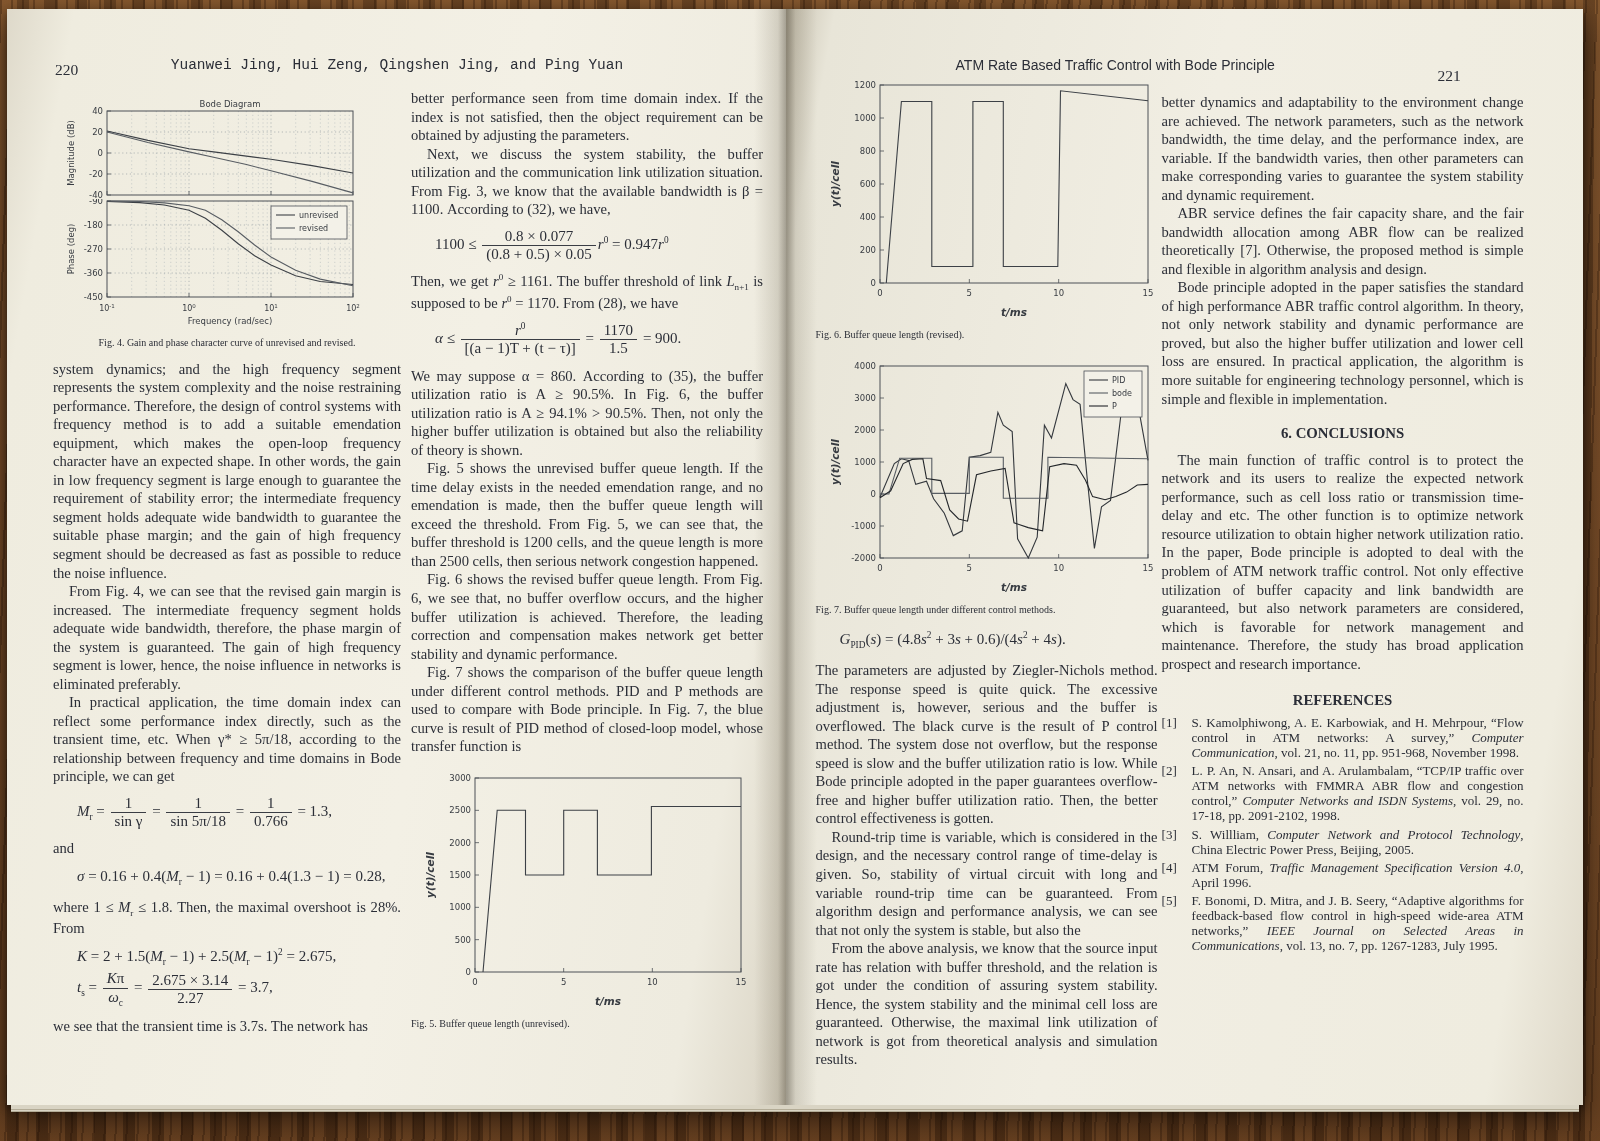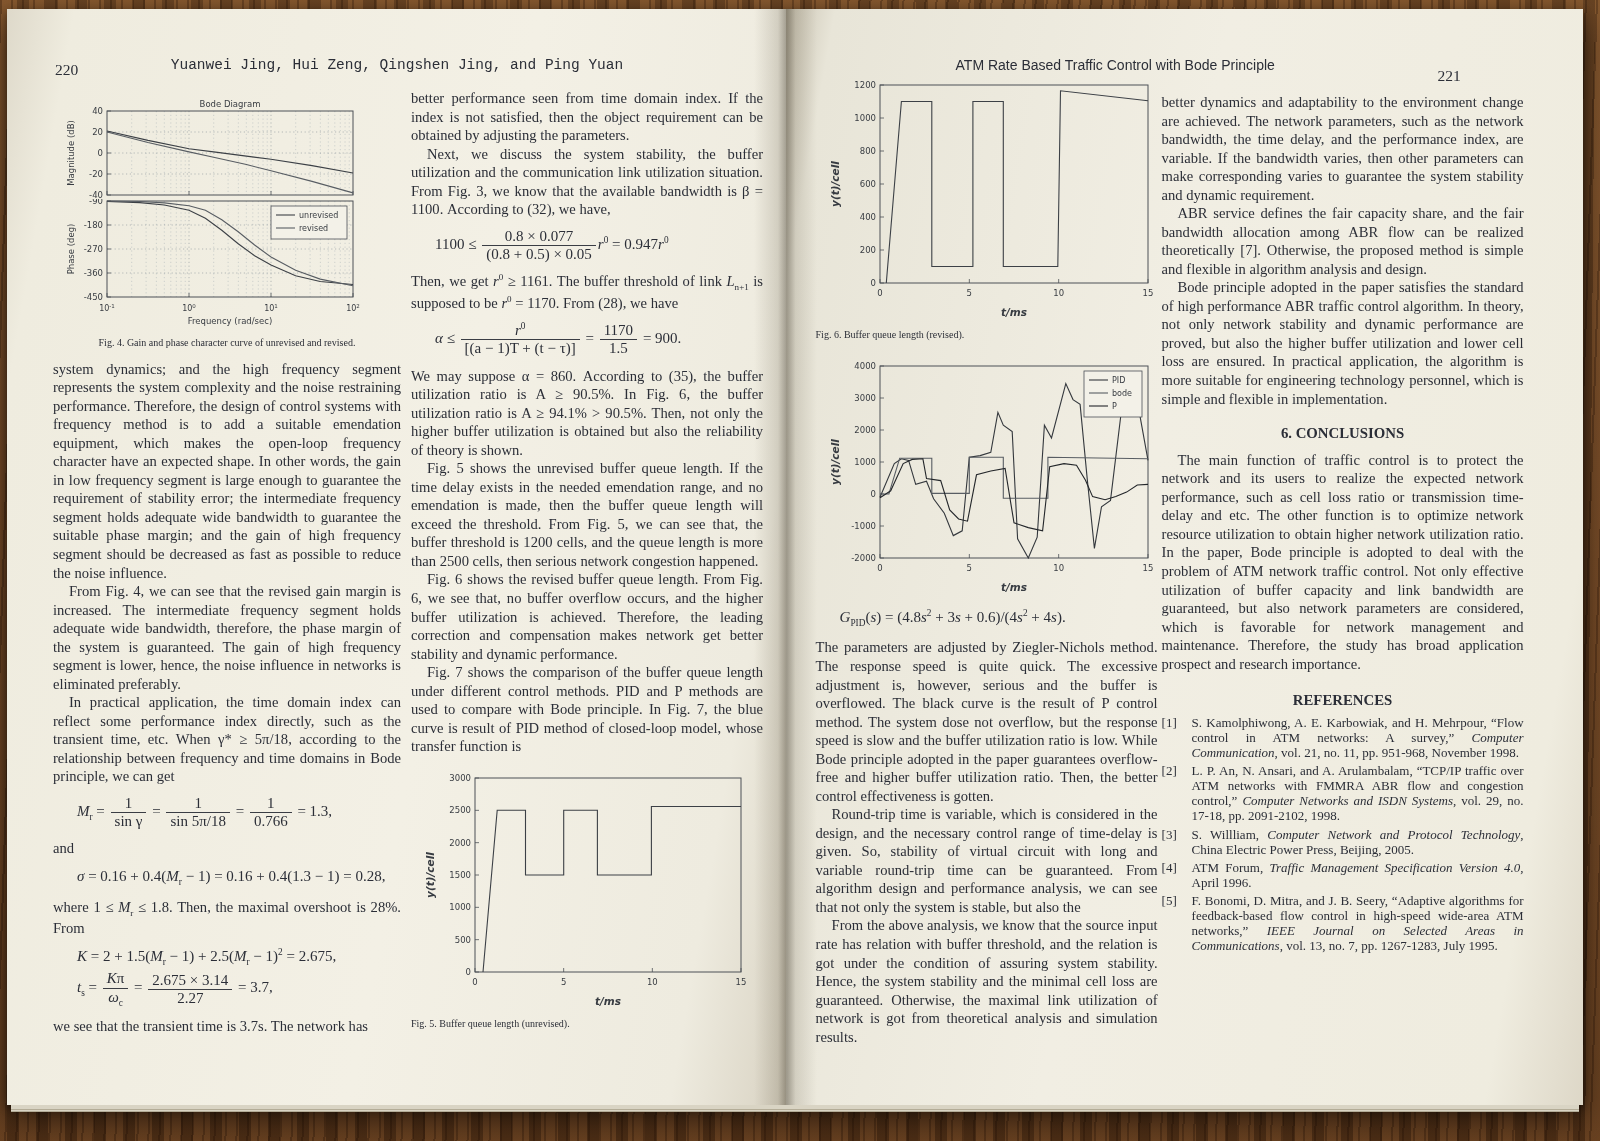--- a/index.html
+++ b/index.html
@@ -330,20 +330,21 @@
               <line x1="263" y1="24" x2="282" y2="24" stroke="#34383d" stroke-width="1.1"></line>
               <text x="286" y="27" font-size="8" fill="#383c42">PID</text>
               <line x1="263" y1="37" x2="282" y2="37" stroke="#585d63" stroke-width="1.1"></line>
               <text x="286" y="40" font-size="8" fill="#383c42">bode</text>
               <line x1="263" y1="50" x2="282" y2="50" stroke="#23262a" stroke-width="1.1"></line>
               <text x="286" y="53" font-size="8" fill="#383c42">P</text>
               <text x="0" y="0" text-anchor="middle" font-size="10.5" fill="#383c42" transform="translate(13,106) rotate(-90)" font-style="italic" font-weight="bold">y(t)/cell</text>
               <text x="188" y="235" text-anchor="middle" font-size="10.5" fill="#383c42" font-style="italic" font-weight="bold">t/ms</text>
             </svg>
           </div>
+        <figcaption class="caption caption-hang">Fig. 7. Buffer queue length under different control methods.</figcaption>
       </figure>
       <div class="equation" style="margin-top:14px"><i>G</i><sub>PID</sub>(<i>s</i>) = (4.8<i>s</i><sup>2</sup> + 3<i>s</i> + 0.6)/(4<i>s</i><sup>2</sup> + 4<i>s</i>).</div>
       <div class="paras">
           <p class="para">The parameters are adjusted by Ziegler-Nichols method. The response speed is quite quick. The excessive adjustment is, however, serious and the buffer is overflowed. The black curve is the result of P control method. The system dose not overflow, but the response speed is slow and the buffer utilization ratio is low. While Bode principle adopted in the paper guarantees overflow-free and higher buffer utilization ratio. Then, the better control effectiveness is gotten.</p>
           <p class="para indent">Round-trip time is variable, which is considered in the design, and the necessary control range of time-delay is given. So, stability of virtual circuit with long and variable round-trip time can be guaranteed. From algorithm design and performance analysis, we can see that not only the system is stable, but also the</p>
           <p class="para indent">From the above analysis, we know that the source input rate has relation with buffer threshold, and the relation is got under the condition of assuring system stability. Hence, the system stability and the minimal cell loss are guaranteed. Otherwise, the maximal link utilization of network is got from theoretical analysis and simulation results.</p>
         </div>
     </div>
 
     <div class="col col2-right">

